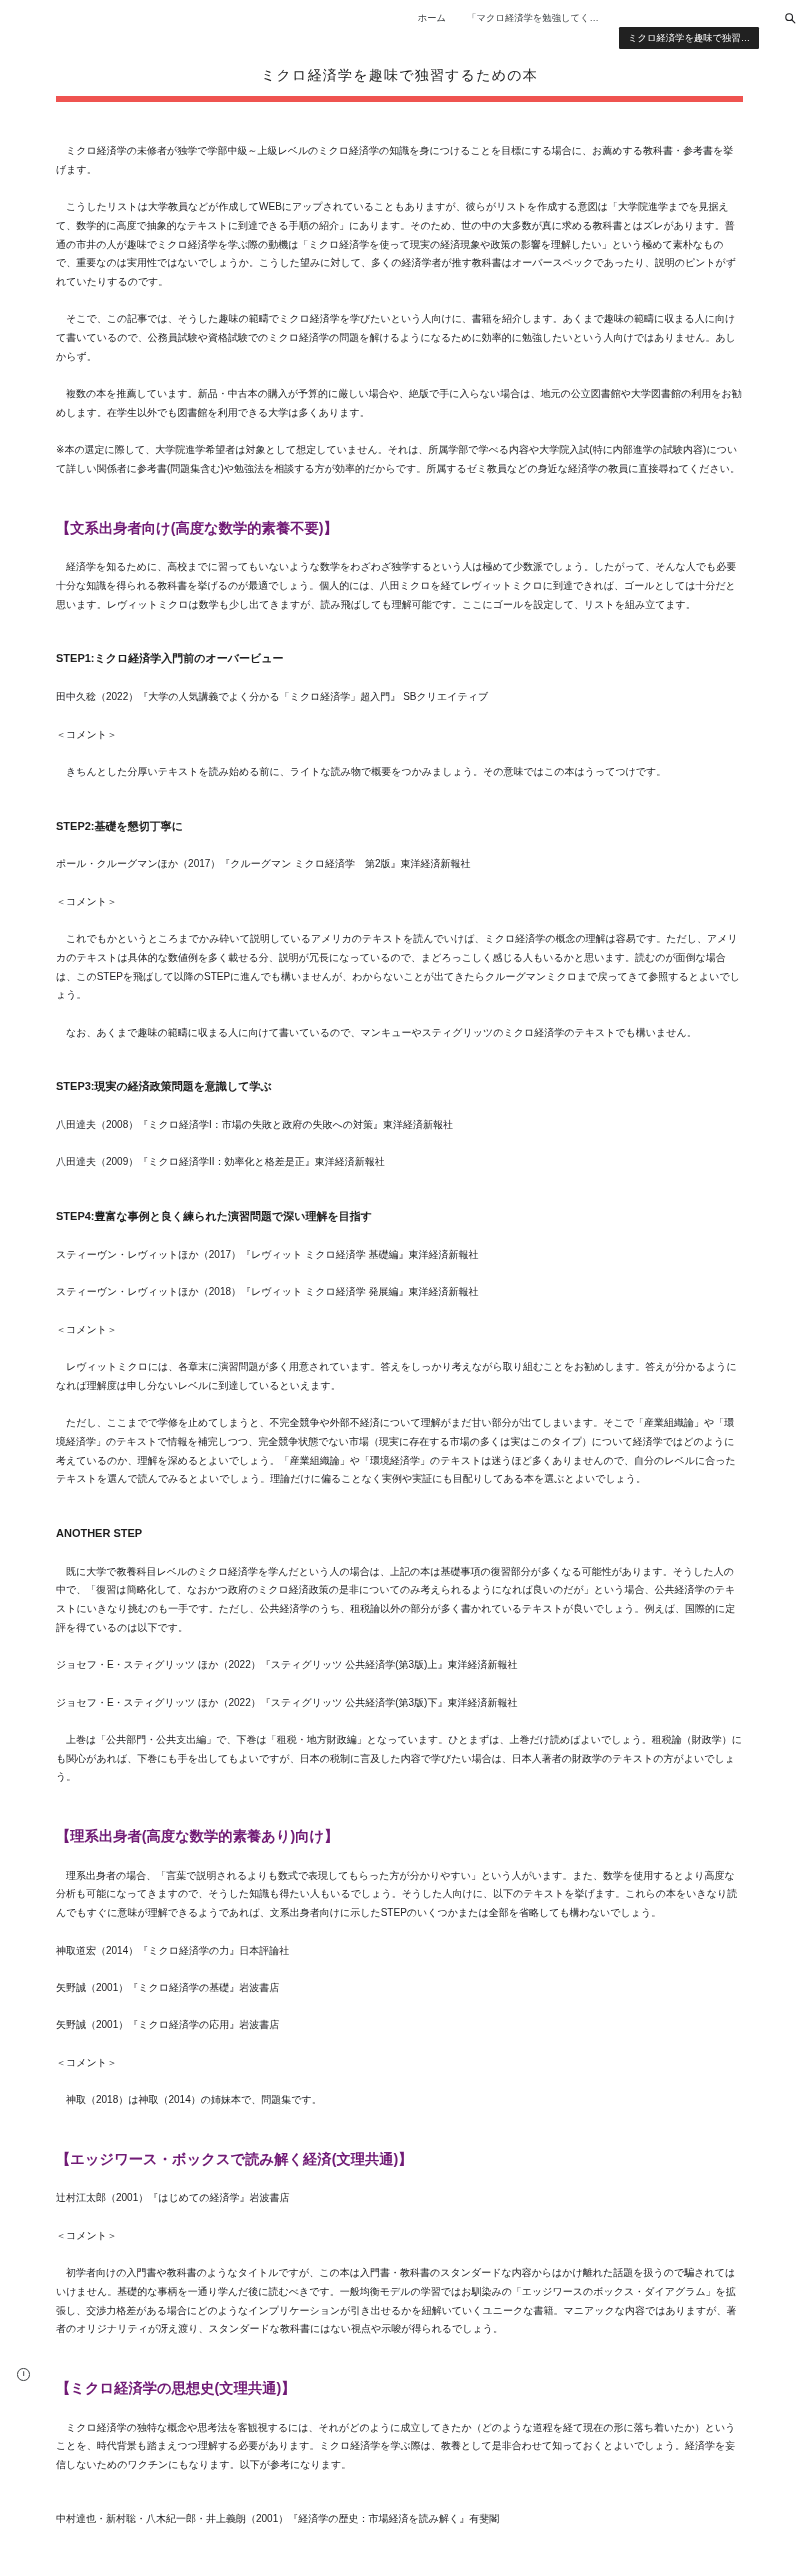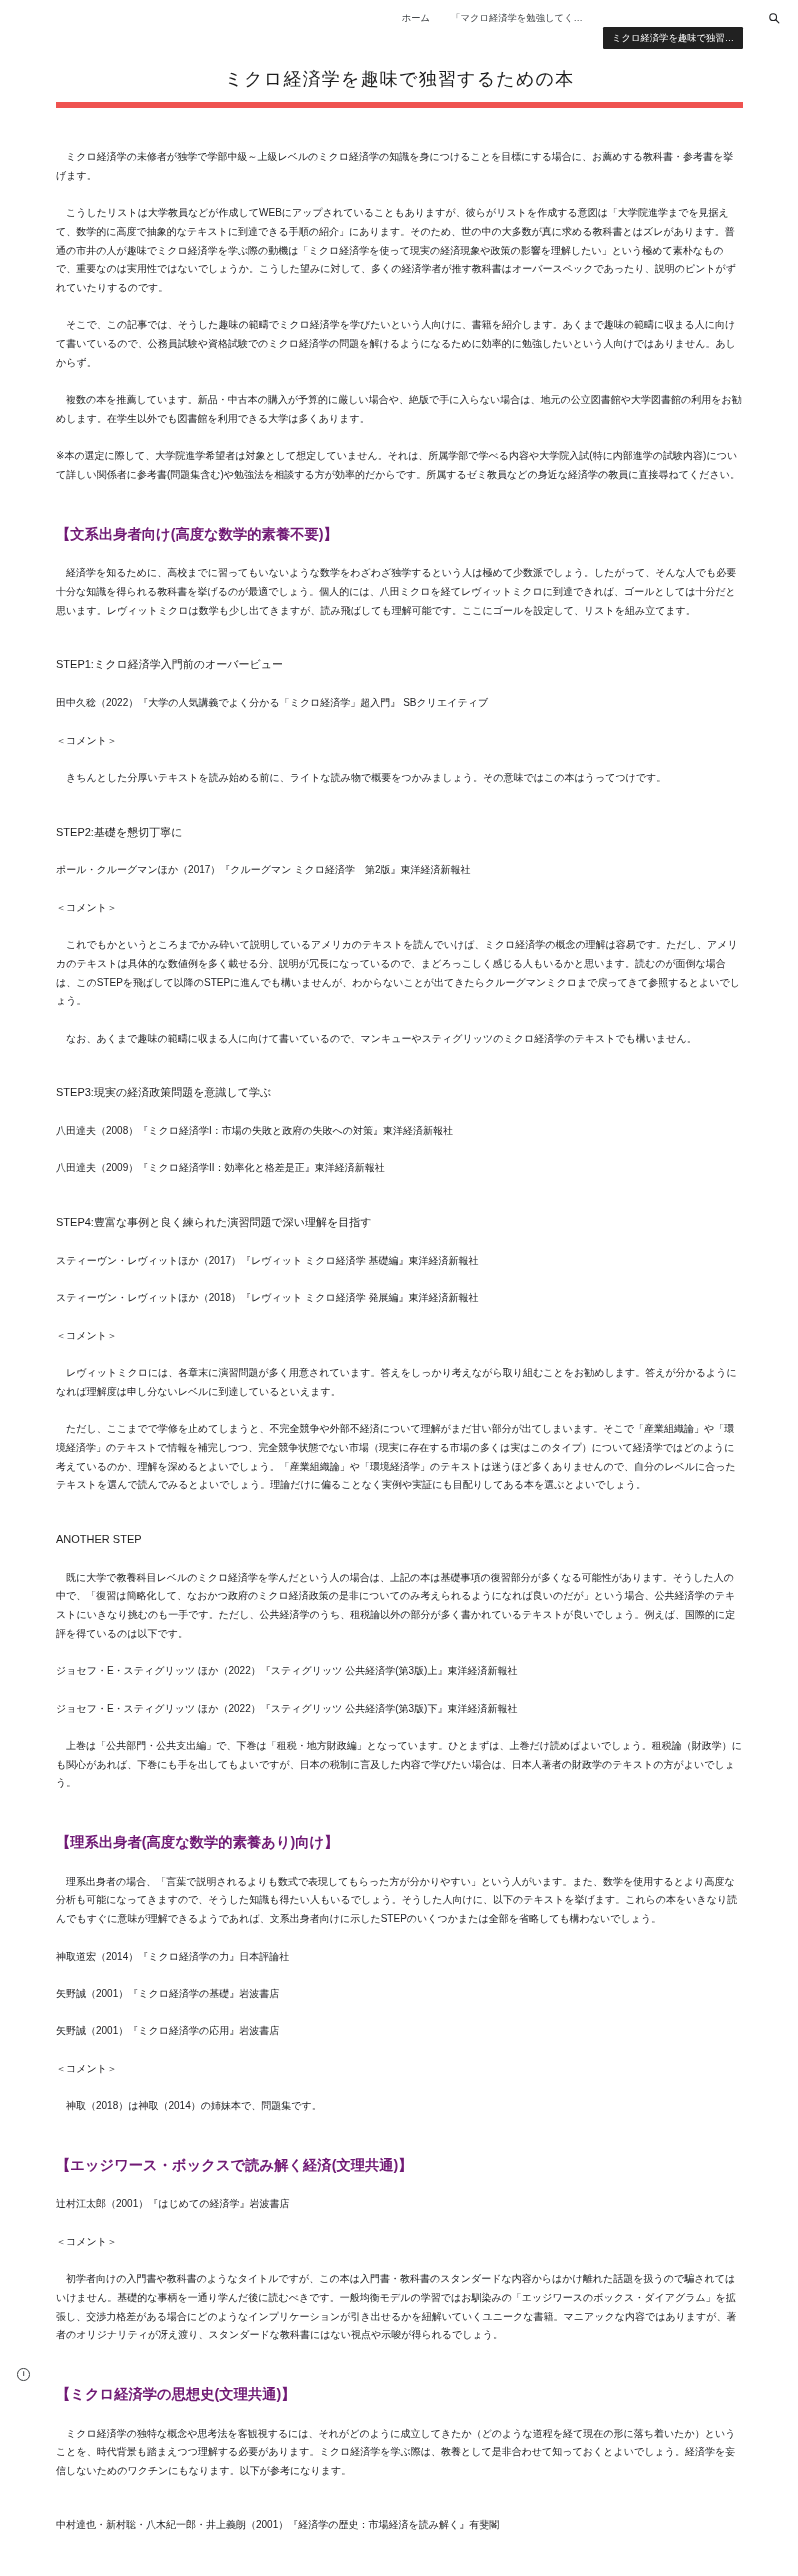--- a/index.html
+++ b/index.html
@@ -14,21 +14,21 @@
     min-height: 2576px;
     position: relative;
   }
   
   header.topnav {
     height: 36px;
     display: flex;
     align-items: center;
     justify-content: flex-end;
     gap: 18.7px;
-    padding: 0 16px;
+    padding: 0 0;
     background: #ffffff;
     font-size: 9.3px;
     color: #3c4043;
   }
   .nav-item {
     white-space: nowrap;
     cursor: pointer;
     padding: 4.4px 1.2px;
   }
   .nav-item.active {
@@ -47,21 +47,21 @@
     display: flex;
     align-items: center;
   }
   
   main.article {
     width: 687px;
     margin: 0 auto;
   }
   h1.page-title {
     margin: 31px 0 11.2px 0;
-    font-size: 18px;
+    font-size: 14px;
     font-weight: 400;
     letter-spacing: 1.2px;
     text-align: center;
     color: #1d1d1d;
   }
   .title-divider {
     height: 6.2px;
     width: 100%;
     background: #ef5350;
   }
@@ -78,21 +78,21 @@
   }
   h2.section-heading {
     font-size: 14.3px;
     font-weight: 700;
     margin: 40px 0 21px 0;
     color: #701a75;
     white-space: pre-wrap;
   }
   h3.step-heading {
     font-size: 11px;
-    font-weight: 400;
+    font-weight: 700;
     margin: 35px 0 20px 0;
     color: #1d1d1d;
     white-space: pre-wrap;
   }
   p.gap-lg { margin-top: 35px !important; }
   
   .info-fab {
     position: absolute;
     left: 17.4px;
     top: 2368px;

